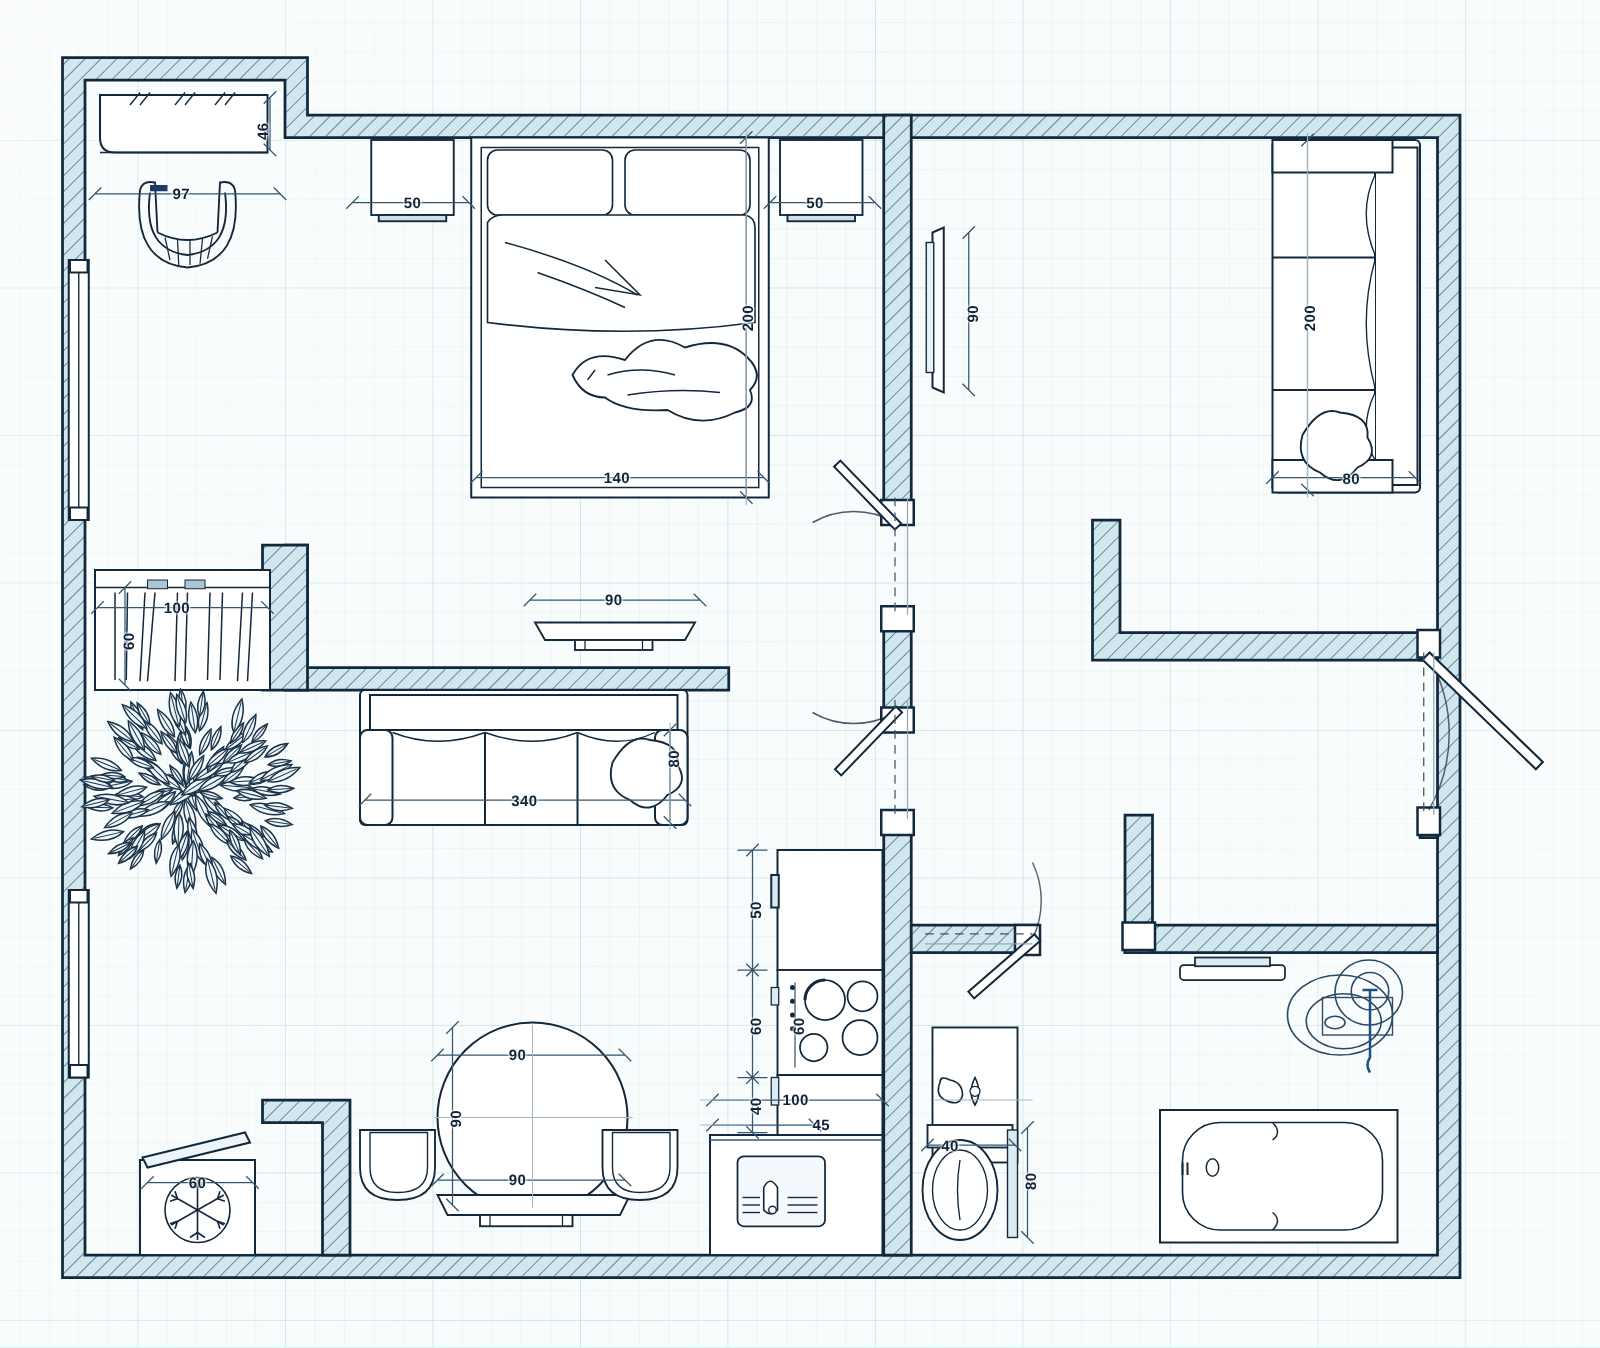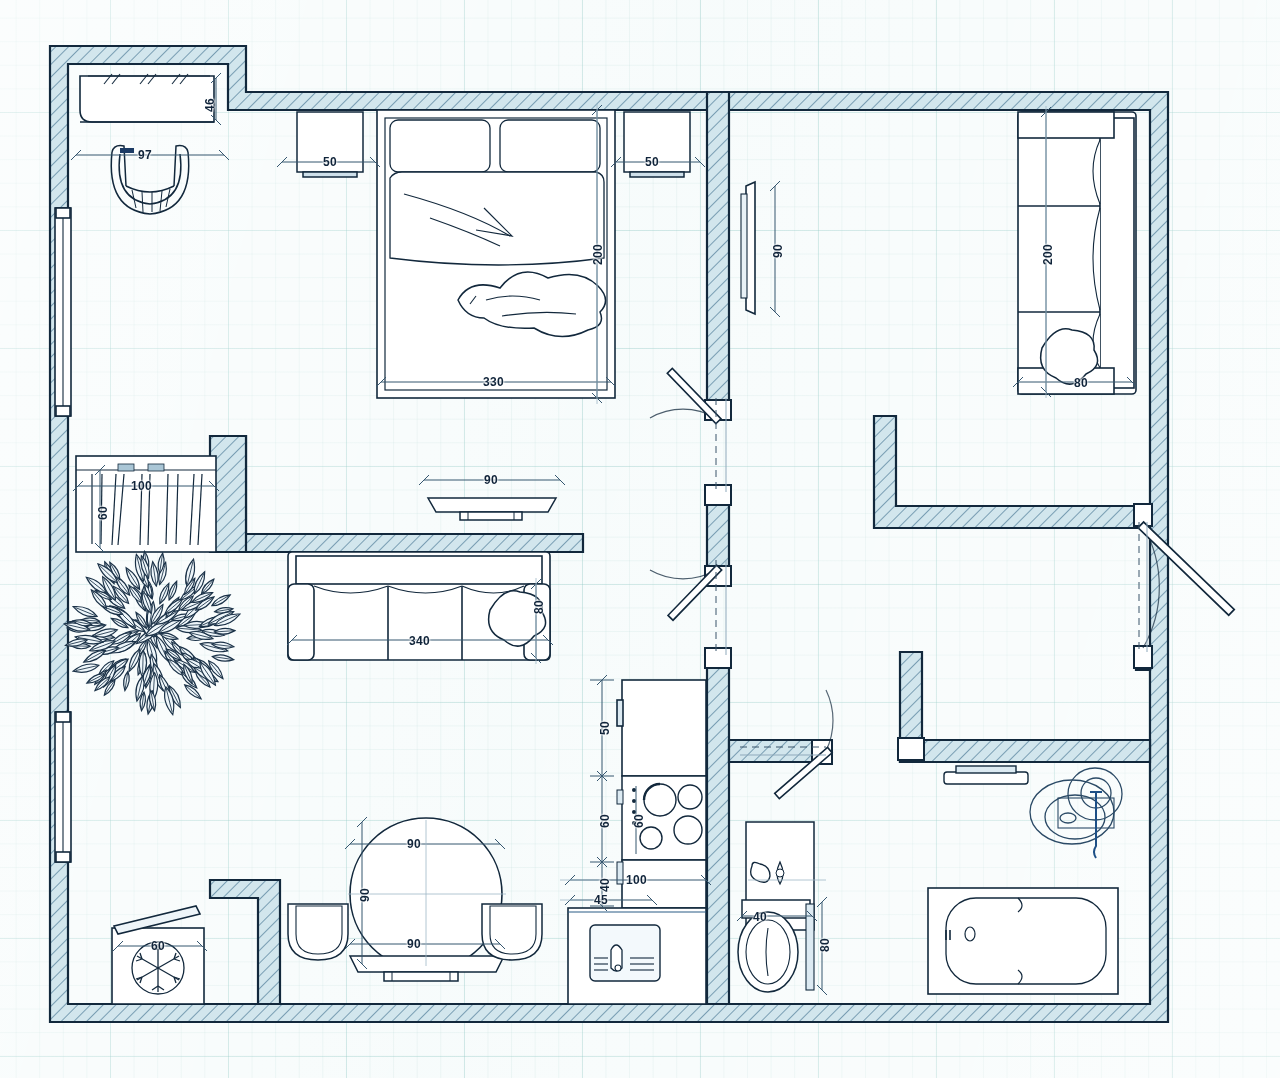--- a/index.html
+++ b/index.html
@@ -722,34 +722,34 @@
       <line x1="536" y1="578" x2="536" y2="664"></line>
     </g>
   </svg>
   </div>
 
   <div class="lbl vert" style="left:203px;top:112px;">46</div>
   <div class="lbl" style="left:138px;top:148px;">97</div>
   <div class="lbl" style="left:323px;top:155px;">50</div>
   <div class="lbl" style="left:645px;top:155px;">50</div>
   <div class="lbl vert" style="left:591px;top:265px;">200</div>
-  <div class="lbl" style="left:483px;top:375px;">330</div>
+  <div class="lbl" style="left:483px;top:375px;">140</div>
   <div class="lbl vert" style="left:771px;top:258px;">90</div>
   <div class="lbl vert" style="left:1041px;top:265px;">200</div>
   <div class="lbl" style="left:1074px;top:376px;">80</div>
   <div class="lbl" style="left:131px;top:479px;">100</div>
   <div class="lbl vert" style="left:96px;top:520px;">60</div>
   <div class="lbl" style="left:484px;top:473px;">90</div>
   <div class="lbl" style="left:409px;top:634px;">340</div>
   <div class="lbl vert" style="left:532px;top:614px;">80</div>
   <div class="lbl vert" style="left:598px;top:735px;">50</div>
   <div class="lbl vert" style="left:598px;top:828px;">60</div>
   <div class="lbl vert" style="left:632px;top:828px;">60</div>
   <div class="lbl vert" style="left:598px;top:892px;">40</div>
   <div class="lbl" style="left:626px;top:873px;">100</div>
-  <div class="lbl" style="left:594px;top:893px;text-align:center;">45</div>
+  <div class="lbl" style="left:650px;top:893px;text-align:center;">45</div>
   <div class="lbl" style="left:753px;top:910px;">40</div>
   <div class="lbl vert" style="left:818px;top:952px;">80</div>
   <div class="lbl" style="left:407px;top:837px;">90</div>
   <div class="lbl vert" style="left:358px;top:902px;">90</div>
   <div class="lbl" style="left:407px;top:937px;">90</div>
   <div class="lbl" style="left:151px;top:939px;">60</div>
 </div>
 
 </body></html>

